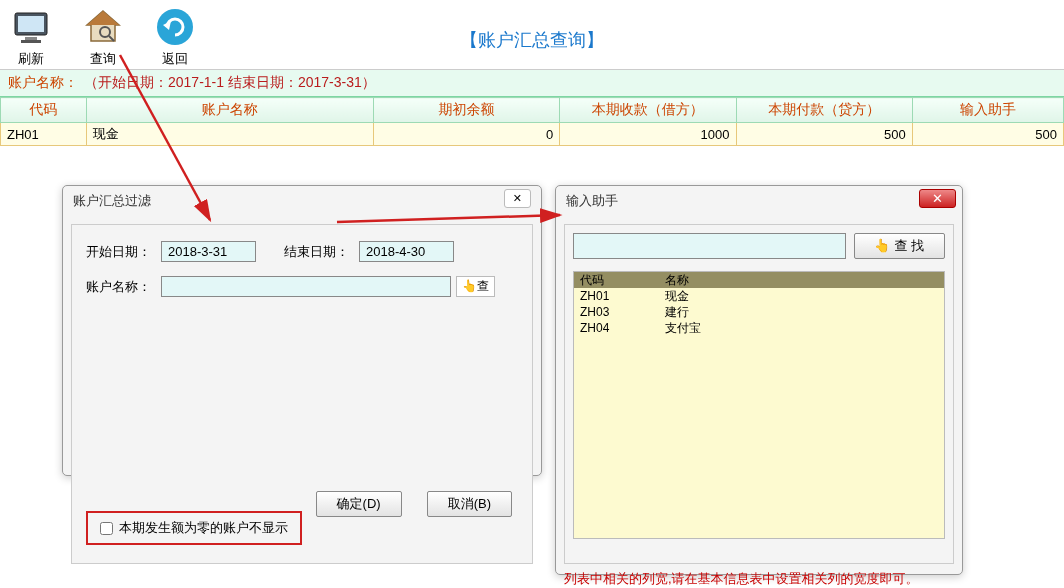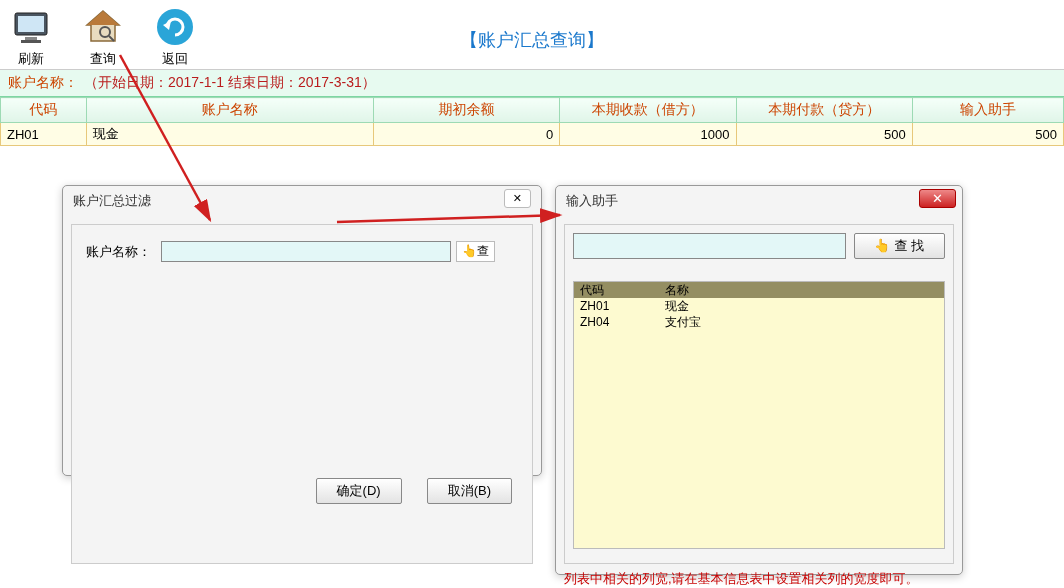--- a/index.html
+++ b/index.html
@@ -29,29 +29,29 @@
 
 .filter-dialog { left: 62px; top: 185px; width: 480px; height: 291px; }
 .filter-dialog .dialog-close { right: 10px; }
 .filter-body { border: 1px solid #ccc; margin: 8px; padding: 16px 14px; height: 340px; background: #f4f4f4; position: relative; }
 .form-row { display: flex; align-items: center; margin-bottom: 14px; font-size: 13px; }
 .form-row label { width: 75px; }
 .form-row input[type=text] { border: 1px solid #888; background: #e3f7f7; padding: 2px 6px; font-size: 13px; }
 .date-input { width: 95px; }
 .name-input { width: 290px; }
 .lookup { background: #fff; border: 1px solid #bbb; padding: 1px 5px; margin-left: 5px; cursor: pointer; font-size: 12px; }
-.btn-row { position: absolute; right: 20px; bottom: 59px; display: flex; gap: 25px; }
+.btn-row { position: absolute; right: 20px; bottom: 46px; display: flex; gap: 25px; }
 .btn { border: 1px solid #888; background: linear-gradient(#fff,#e3e3e3); padding: 3px 20px; font-size: 13px; cursor: pointer; border-radius: 2px; }
 .checkbox-row { position: absolute; left: 14px; bottom: 18px; border: 2px solid #d02020; padding: 6px 12px; font-size: 13px; display: flex; align-items: center; }
 .checkbox-row input { margin-right: 6px; }
 
 .helper-dialog { left: 555px; top: 185px; width: 408px; height: 390px; }
 .helper-dialog .dialog-close { right: 6px; background: linear-gradient(#e88,#c22); color: #fff; border: 1px solid #a00; padding: 1px 12px; font-size: 13px; }
 .helper-body { border: 1px solid #ccc; margin: 8px; padding: 8px; height: 340px; background: #f4f4f4; position: relative; }
-.helper-search { display: flex; gap: 8px; margin-bottom: 22px; }
+.helper-search { display: flex; gap: 8px; margin-bottom: 12px; }
 .helper-search input { flex: 1; border: 1px solid #888; background: #e3f7f7; padding: 4px; }
 .helper-list { border: 1px solid #bbb; background: #fdfad0; height: 268px; padding: 0; overflow: auto; }
 .helper-list-row { display: flex; font-size: 12px; padding: 0 6px; line-height: 16px; }
 .helper-list-header { background: #948e62; color: #000; }
 .helper-col1 { width: 85px; }
 .footer-note { position: absolute; left: 564px; bottom: 0px; color: #c70000; font-size: 13px; }
 
 .arrow { position: absolute; pointer-events: none; }
 </style>
 </head>
@@ -119,27 +119,37 @@
         <td class="num">500</td>
       </tr>
     </tbody>
 </table>
 
 <div class="dialog filter-dialog">
   <div class="dialog-title">账户汇总过滤</div>
   <div class="dialog-close">✕</div>
   <div class="filter-body">
     <div class="form-row">
+      <label>开始日期：</label>
+      <input type="text" class="date-input" value="2018-3-31" style="">
+      <label style="margin-left:28px">结束日期：</label>
+      <input type="text" class="date-input" value="2018-4-30" style="">
+    </div>
+    <div class="form-row">
       <label>账户名称：</label>
       <input type="text" class="name-input" value="" style="">
       <span class="lookup">👆查</span>
     </div>
     <div class="btn-row">
       <button class="btn">确定(D)</button>
       <button class="btn">取消(B)</button>
+    </div>
+    <div class="checkbox-row">
+      <input type="checkbox" style="">
+      <span>本期发生额为零的账户不显示</span>
     </div>
   </div>
 </div>
 
 <div class="dialog helper-dialog">
   <div class="dialog-title">输入助手</div>
   <div class="dialog-close">✕</div>
   <div class="helper-body">
     <div class="helper-search">
       <input type="text" value="" style="">
@@ -147,20 +157,24 @@
     </div>
     <div class="helper-list">
       <div class="helper-list-row helper-list-header" id="helper-head">
           <span class="helper-col1">代码</span>
           <span class="">名称</span>
         </div>
       <div id="helper-items">
           <div class="helper-list-row">
             <span class="helper-col1">ZH01</span>
             <span>现金</span>
+          </div>
+          <div class="helper-list-row">
+            <span class="helper-col1">ZH03</span>
+            <span>建行</span>
           </div>
           <div class="helper-list-row">
             <span class="helper-col1">ZH04</span>
             <span>支付宝</span>
           </div>
         </div>
     </div>
   </div>
 </div>
 

